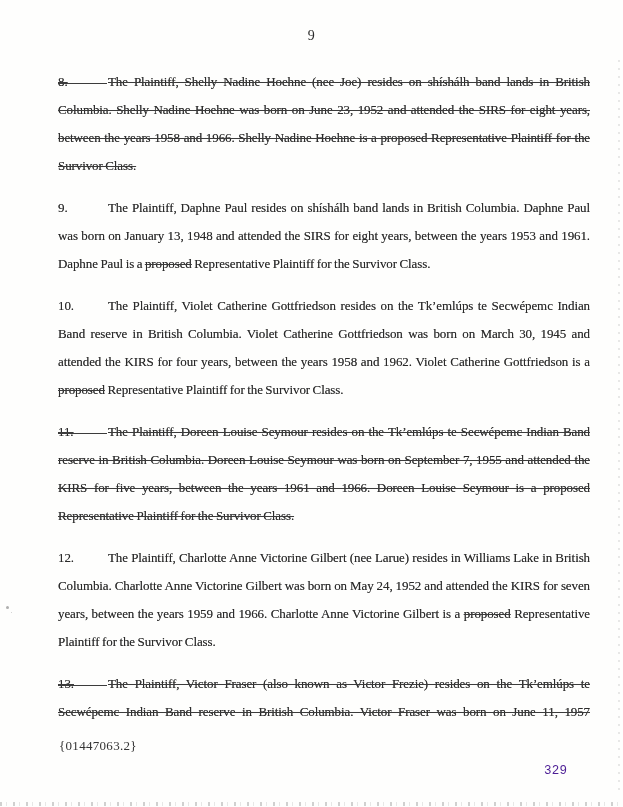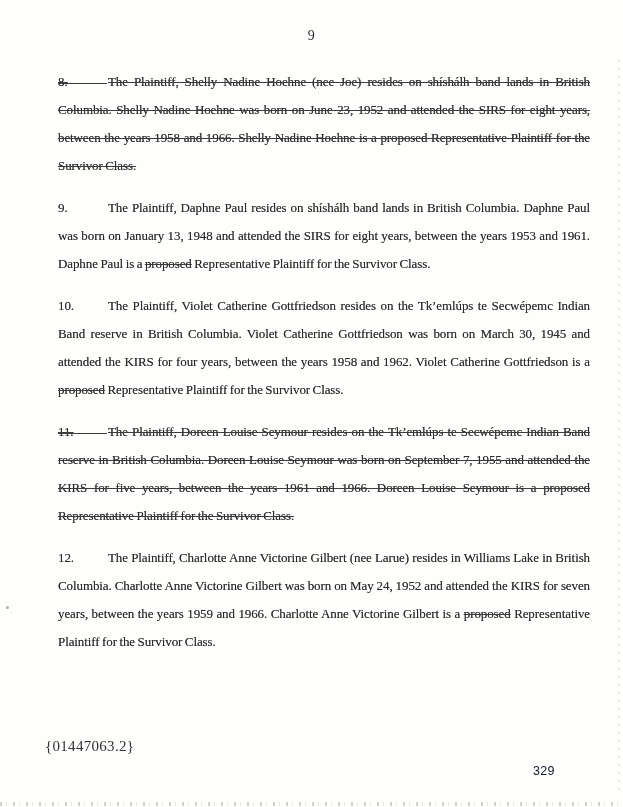--- a/index.html
+++ b/index.html
@@ -51,31 +51,31 @@
     border-top: 1.2px solid #3c3c3c;
   }
   .seg-struck {
     text-decoration: line-through;
     text-decoration-thickness: 1.2px;
     text-decoration-color: #3c3c3c;
     font-family: Liberation Serif, serif;
   }
   .footer-ref {
     position: absolute;
-    left: 45px; top: 738px;
-    font-size: 15px;
+    left: 59px; top: 738px;
+    font-size: 13px;
     letter-spacing: 0.3px;
     color: #333;
   }
   .footer-page {
     position: absolute;
-    left: 533px; top: 764px;
+    left: 544px; top: 764px;
     font-size: 12.5px;
-    font-family: Liberation Sans, sans-serif;
-    color: #0f172a;
+    font-family: Liberation Mono, monospace;
+    color: #4c1d95;
     letter-spacing: 0.3px;
   }
   .noise-bottom {
     position: absolute;
     left: 0; bottom: 1px;
     width: 623px; height: 4px;
     background: repeating-linear-gradient(90deg,
       rgba(90,90,90,0.28) 0 2px, transparent 2px 6px,
       rgba(90,90,90,0.14) 6px 7px, transparent 7px 13px);
   }
@@ -100,20 +100,21 @@
 
 <div class="page">
   <div class="header-num">9</div>
 
   <main class="doc-body">
       <p class="para struck"><span class="para-marker"><span class="num">8.</span></span><span class="seg-struck">The Plaintiff, Shelly Nadine Hoehne (nee Joe) resides on shíshálh band lands in British Columbia.  Shelly Nadine Hoehne was born on June 23, 1952 and attended the SIRS for eight years, between the years 1958 and 1966.  Shelly Nadine Hoehne is a proposed Representative Plaintiff for the Survivor Class.</span></p>
       <p class="para"><span class="para-marker"><span class="num">9.</span></span><span class="seg-plain">The Plaintiff, Daphne Paul resides on shíshálh band lands in British Columbia.  Daphne Paul was born on January 13, 1948 and attended the SIRS for eight years, between the years 1953 and 1961.  Daphne Paul is a </span><span class="seg-struck">proposed</span><span class="seg-plain"> Representative Plaintiff for the Survivor Class.</span></p>
       <p class="para"><span class="para-marker"><span class="num">10.</span></span><span class="seg-plain">The Plaintiff, Violet Catherine Gottfriedson resides on the Tk’emlúps te Secwépemc Indian Band reserve in British Columbia.  Violet Catherine Gottfriedson was born on March 30, 1945 and attended the KIRS for four years, between the years 1958 and 1962.  Violet Catherine Gottfriedson is a </span><span class="seg-struck">proposed</span><span class="seg-plain"> Representative Plaintiff for the Survivor Class.</span></p>
       <p class="para struck"><span class="para-marker"><span class="num">11.</span></span><span class="seg-struck">The Plaintiff, Doreen Louise Seymour resides on the Tk’emlúps te Secwépemc Indian Band reserve in British Columbia.  Doreen Louise Seymour was born on September 7, 1955 and attended the KIRS for five years, between the years 1961 and 1966.  Doreen Louise Seymour is a proposed Representative Plaintiff for the Survivor Class.</span></p>
       <p class="para"><span class="para-marker"><span class="num">12.</span></span><span class="seg-plain">The Plaintiff, Charlotte Anne Victorine Gilbert (nee Larue) resides in Williams Lake in British Columbia.  Charlotte Anne Victorine Gilbert was born on May 24, 1952 and attended the KIRS for seven years, between the years 1959 and 1966. Charlotte Anne Victorine Gilbert is a </span><span class="seg-struck">proposed</span><span class="seg-plain"> Representative Plaintiff for the Survivor Class.</span></p>
+      <p class="para struck justify-last"><span class="para-marker"><span class="num">13.</span></span><span class="seg-struck">The Plaintiff, Victor Fraser (also known as Victor Frezie) resides on the Tk’emlúps te Secwépemc Indian Band reserve in British Columbia.  Victor Fraser was born on June 11, 1957</span></p>
     </main>
 
   <div class="footer-ref">{01447063.2}</div>
 
   <div class="footer-page">329</div>
 
   <div class="speck"></div>
   <div class="noise-right"></div>
   <div class="noise-bottom"></div>
 </div>

